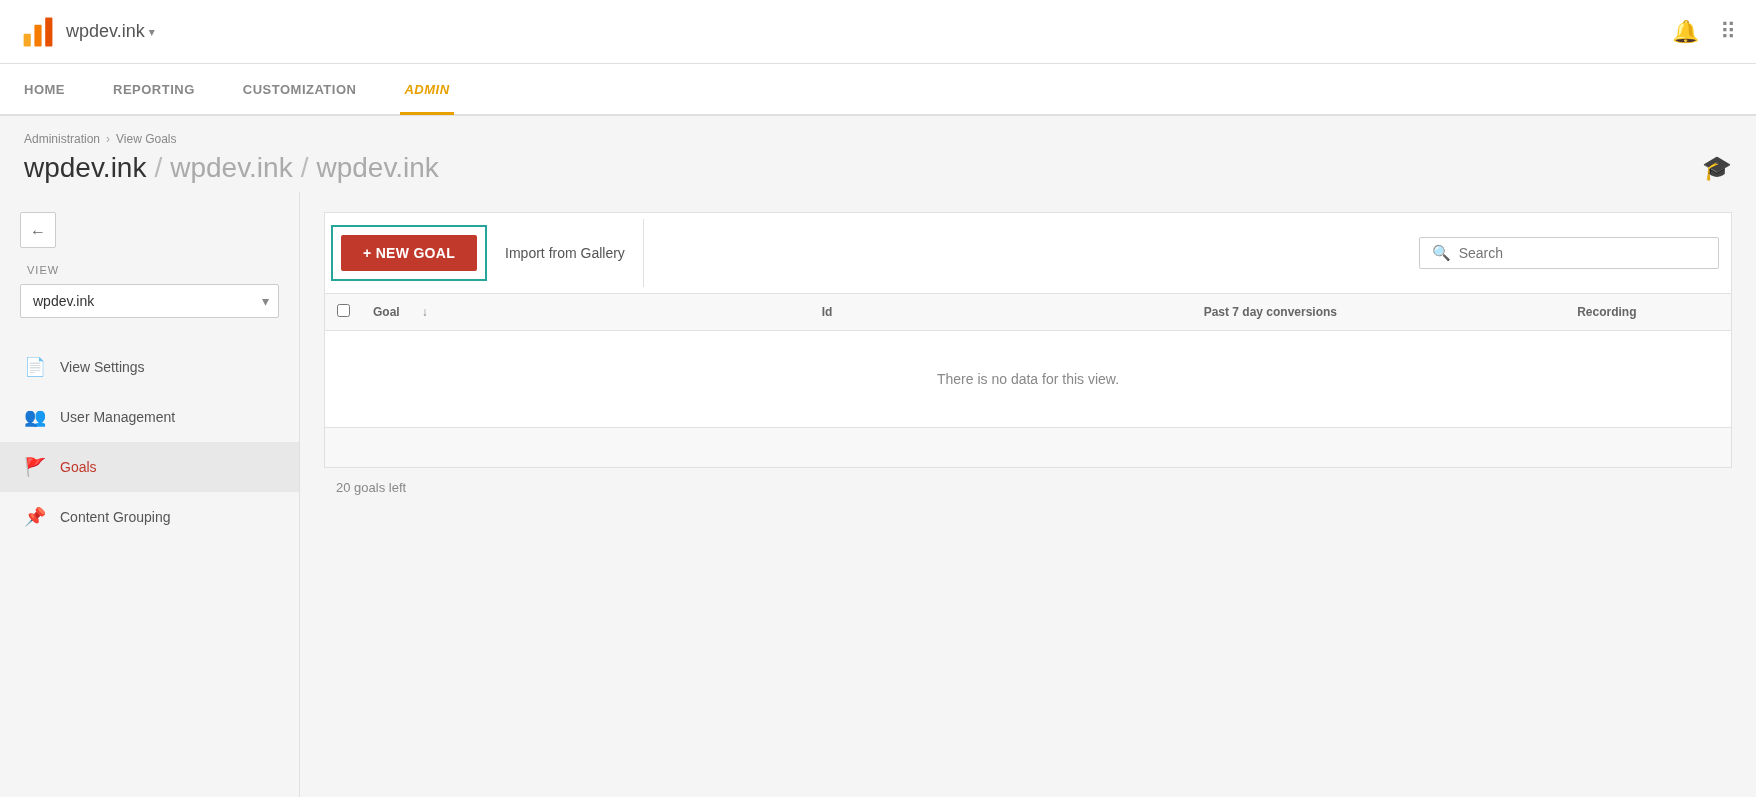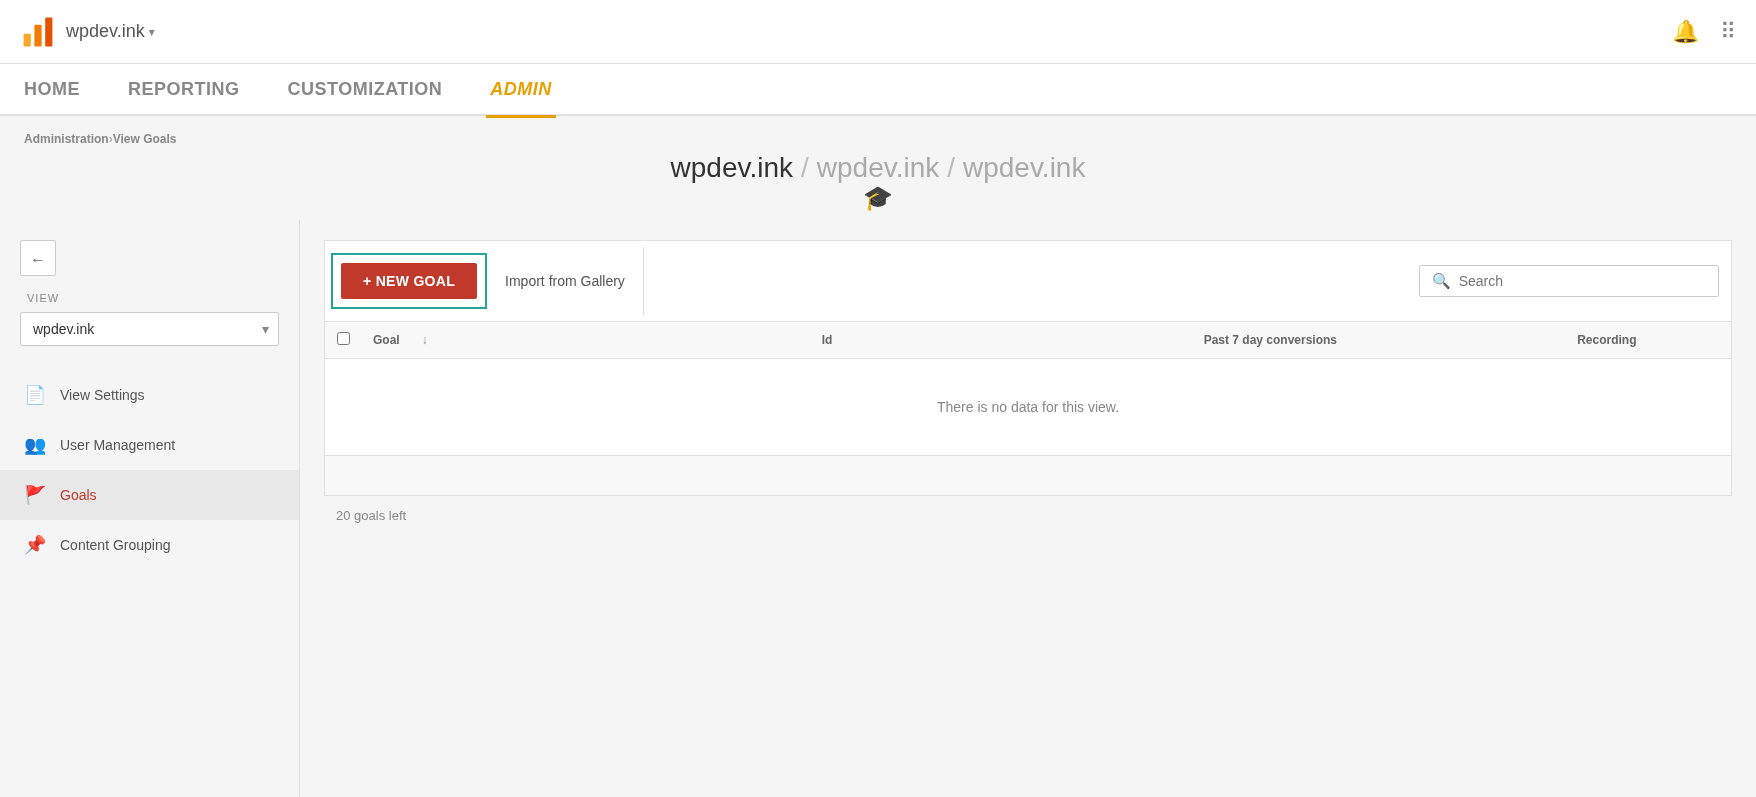--- a/index.html
+++ b/index.html
@@ -51,21 +51,21 @@
     .nav-bar {
       display: flex;
       align-items: center;
       padding: 0 20px;
       height: 52px;
       border-bottom: 2px solid #e0e0e0;
       background: #fff;
       gap: 40px;
     }
     .nav-item {
-      font-size: 18px;
+      font-size: 13px;
       font-weight: 600;
       letter-spacing: 0.5px;
       color: #888;
       cursor: pointer;
       padding: 16px 4px;
       text-transform: uppercase;
       position: relative;
     }
     .nav-item.active {
       color: #e8a000;
@@ -84,36 +84,34 @@
     
     .breadcrumb-area {
       padding: 16px 24px 8px 24px;
       background: #f5f5f5;
     }
     .breadcrumb {
       font-size: 12px;
       color: #888;
       display: flex;
       align-items: center;
-      gap: 0;
+      gap: 6px;
       margin-bottom: 6px;
-      font-weight: bold;
     }
     .breadcrumb a {
       color: #888;
       text-decoration: none;
     }
     .breadcrumb .sep {
       color: #aaa;
     }
     .page-title-row {
       display: flex;
       align-items: center;
       justify-content: space-between;
-      flex-direction: column;
     }
     .page-title {
       font-size: 28px;
       font-weight: 300;
       color: #333;
     }
     .page-title .sep {
       color: #ccc;
       margin: 0 8px;
     }

